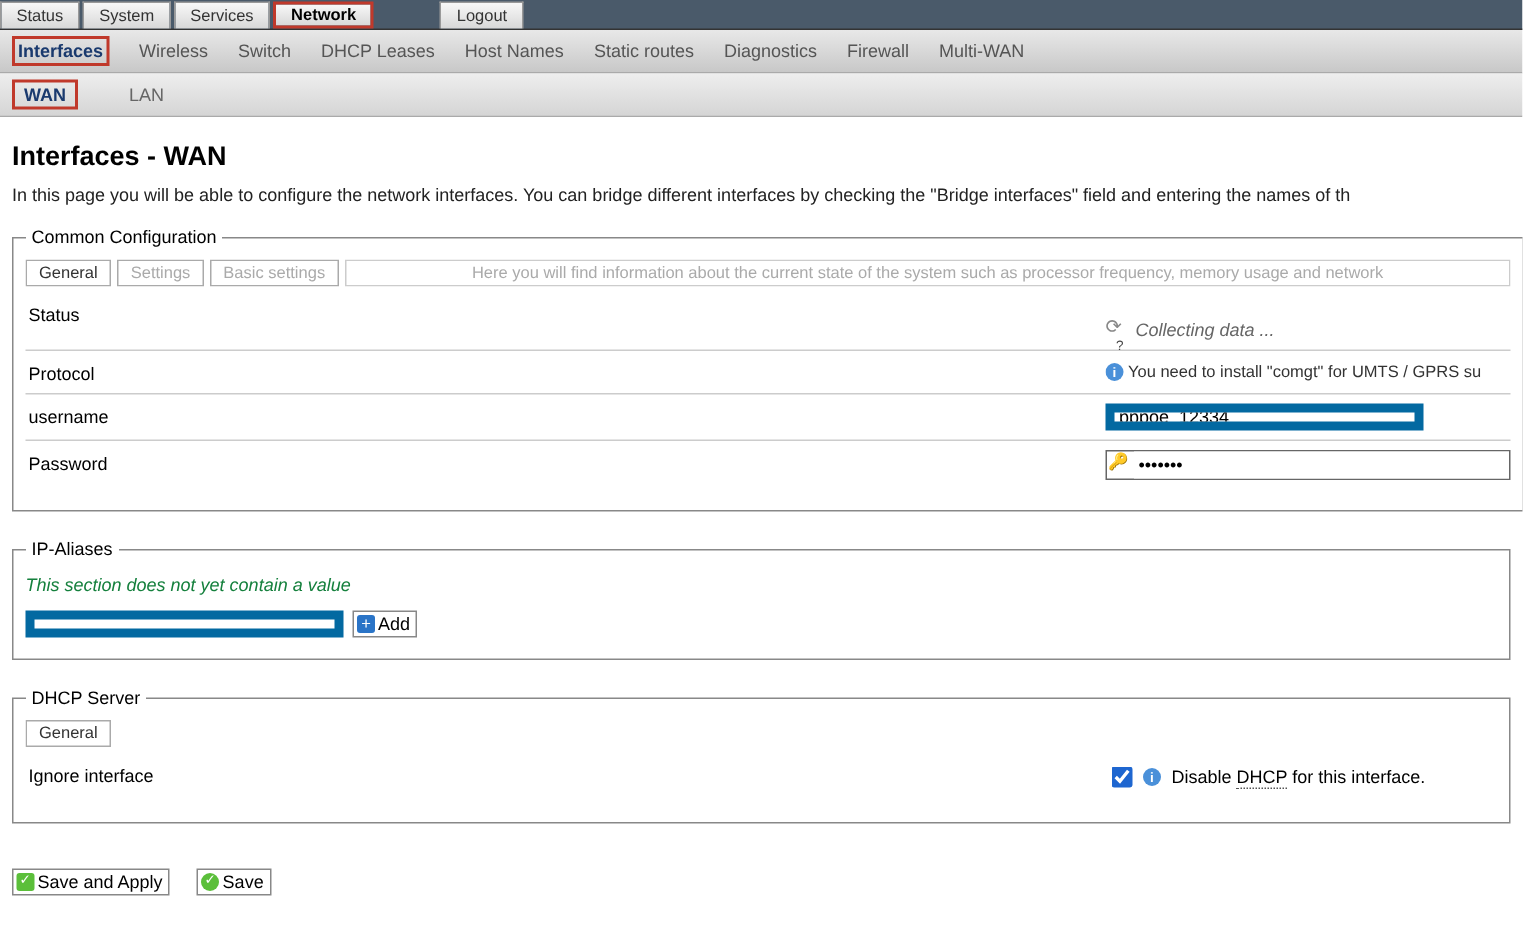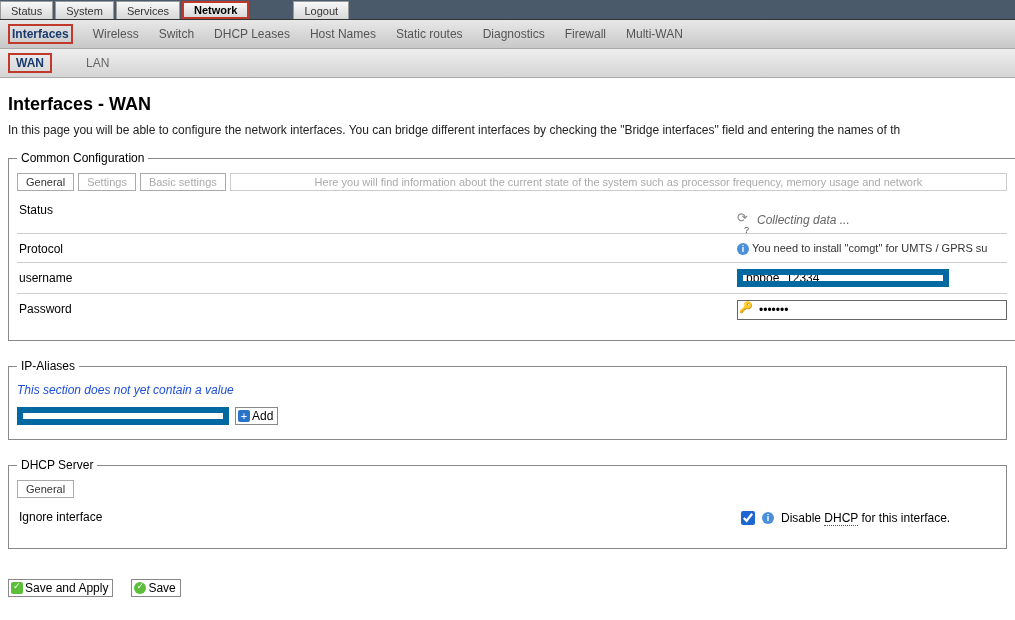--- a/index.html
+++ b/index.html
@@ -208,21 +208,21 @@
     .key-icon::before {
       content: "🔑";
       font-size: 11px;
       position: absolute;
       top: -2px;
       left: -1px;
     }
     .pw-wrap { display: flex; align-items: center; border: 1px solid #666; width: 270px; padding-left: 2px;}
     .pw-wrap input { border: none; flex: 1; }
     
-    .italic-note { font-style: italic; color: #1d4ed8; margin: 4px 0 10px 0;}
+    .italic-note { font-style: italic; color: #15803d; margin: 4px 0 10px 0;}
     
     .alias-row { display: flex; align-items: center; gap: 6px; }
     .alias-input { width: 270px; border: 1px solid #666; height: 20px; }
     .add-btn {
       border: 1px solid #888;
       padding: 1px 4px 1px 2px;
       cursor: pointer;
       display: inline-flex;
       align-items: center;
       gap: 2px;

